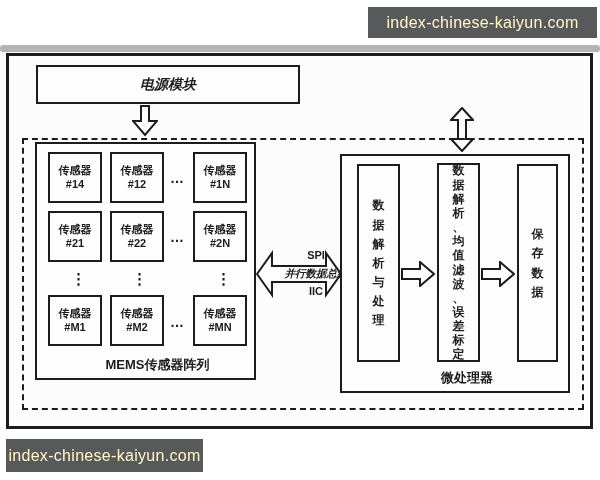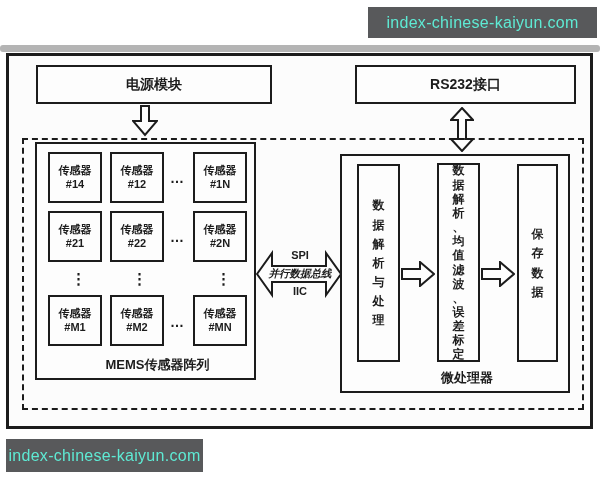--- a/index.html
+++ b/index.html
@@ -1,34 +1,34 @@
 <!DOCTYPE html>
 <html><head>
 <meta charset="utf-8">
 <style>
   html,body{margin:0;padding:0;}
   body{
     width:600px;height:480px;position:relative;background:#ffffff;
     font-family:"Liberation Sans", sans-serif;color:#1c1c1c;overflow:hidden;
   }
   .banner{
-    position:absolute;background:#58595b;color:#5eead4;
+    position:absolute;background:#58595b;color:#fef9c3;
     display:flex;align-items:center;justify-content:center;
     font-size:16px;letter-spacing:0.3px;
   }
   #banner-top{left:368px;top:7px;width:229px;height:31px;}
   #banner-bottom{left:6px;top:439px;width:197px;height:33px;}
   #gray-bar{position:absolute;left:0;top:45px;width:600px;height:7px;background:#b4b4b4;border-radius:3px;}
   #outer-box{
     position:absolute;left:6px;top:53px;width:581px;height:370px;
     border:3px solid #1c1c1c;background:#fcfcfc;
   }
   .solid-box{position:absolute;border:2px solid #1c1c1c;background:#fdfdfd;box-sizing:border-box;}
   .hdr-box{display:flex;align-items:center;justify-content:center;font-size:14px;font-weight:600;}
-  #power-box{left:33px;top:65px;width:236px;height:39px;}
+  #power-box{left:33px;top:65px;width:264px;height:39px;font-style:italic;}
   #rs232-box{left:352px;top:65px;width:221px;height:39px;}
   #dashed-box{
     position:absolute;left:19px;top:138px;width:562px;height:272px;
     border:2px dashed #1c1c1c;box-sizing:border-box;
   }
   #sensor-box{left:32px;top:155px;width:221px;height:238px;}
   .cell{
     position:absolute;width:54px;height:51px;border:2px solid #1c1c1c;background:#fdfdfd;
     box-sizing:border-box;display:flex;flex-direction:column;align-items:center;justify-content:center;
     font-size:11px;font-weight:600;line-height:1.25;
@@ -48,21 +48,21 @@
   .stage div{line-height:1.18;}
   .stage-loose div{margin:2.5px 0;}
   #stage-a{left:15px;top:8px;width:43px;height:198px;}
   #stage-b{left:95px;top:7px;width:43px;height:199px;}
   #stage-c{left:175px;top:8px;width:41px;height:198px;}
   .flow-arrow{position:absolute;top:105px;width:34px;height:26px;}
   #flow-arrow-1{left:59px;}
   #flow-arrow-2{left:139px;}
   #bus-arrow{position:absolute;left:252px;top:246px;width:90px;height:56px;}
   #bus-arrow svg{position:absolute;left:1px;top:4px;}
-  .bus-text{position:absolute;left:0;width:100%;text-align:center;font-weight:600;}
+  .bus-text{position:absolute;left:16px;width:100%;text-align:center;font-weight:600;}
   #bus-top{top:3px;font-size:11px;}
   #bus-mid{top:21px;font-size:10.5px;font-style:italic;}
   #bus-bot{top:39px;font-size:11px;}
   #down-arrow{position:absolute;left:129px;top:104px;}
   #vdouble-arrow{position:absolute;left:447px;top:105px;}
   #watermark{
     position:absolute;left:512px;top:386px;width:78px;height:28px;opacity:0.5;
     display:flex;align-items:center;color:#9a9a9a;
   }
   #watermark .wm-circle{
@@ -74,23 +74,20 @@
 </head>
 <body>
 
 <div class="banner" id="banner-top">index-chinese-kaiyun.com</div>
 <div id="gray-bar"></div>
 
 <div id="outer-box">
 
   <div class="solid-box hdr-box" id="power-box" style="left:27px;top:9px;">
     <span>电源模块</span>
-  </div>
-  <div class="solid-box hdr-box" id="rs232-box" style="left:346px;top:9px;">
-    <span>RS232接口</span>
   </div>
 
   <svg id="down-arrow" style="left:123px;top:49px;" width="26" height="32">
     <polygon points="9,1 17,1 17,16 25,16 13,30 1,16 9,16" fill="#fdfdfd" stroke="#1c1c1c" stroke-width="2"></polygon>
   </svg>
 
   <svg id="vdouble-arrow" style="left:441px;top:51px;" width="24" height="45">
     <polygon points="12,1 23,13 16,13 16,32 23,32 12,44 1,32 8,32 8,13 1,13" fill="#fdfdfd" stroke="#1c1c1c" stroke-width="2"></polygon>
   </svg>
 

